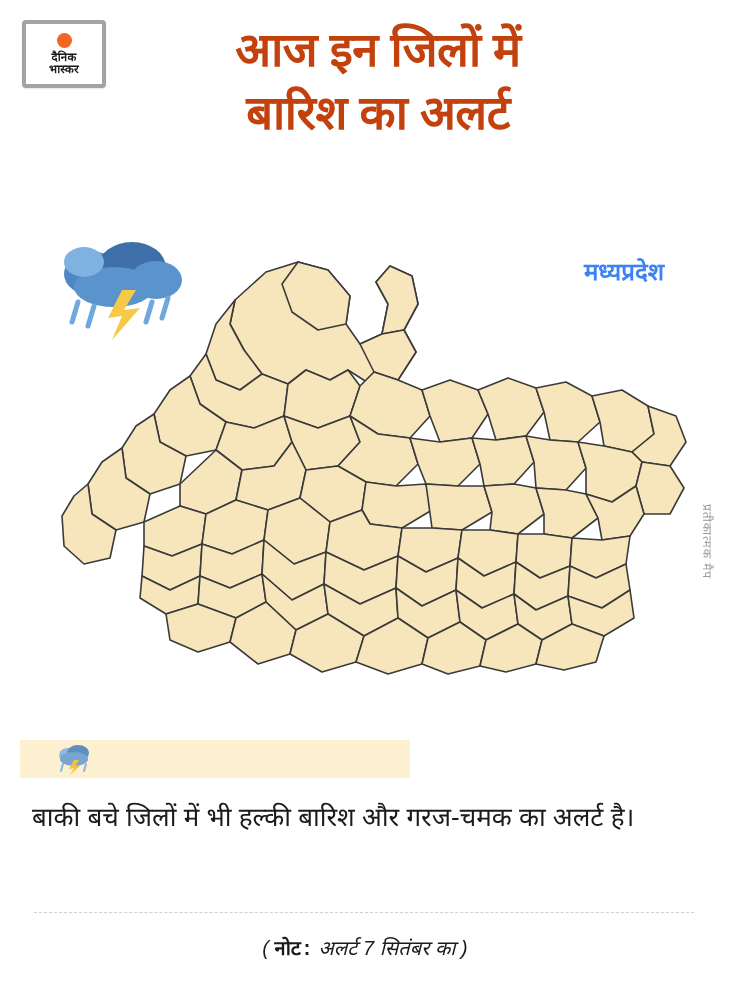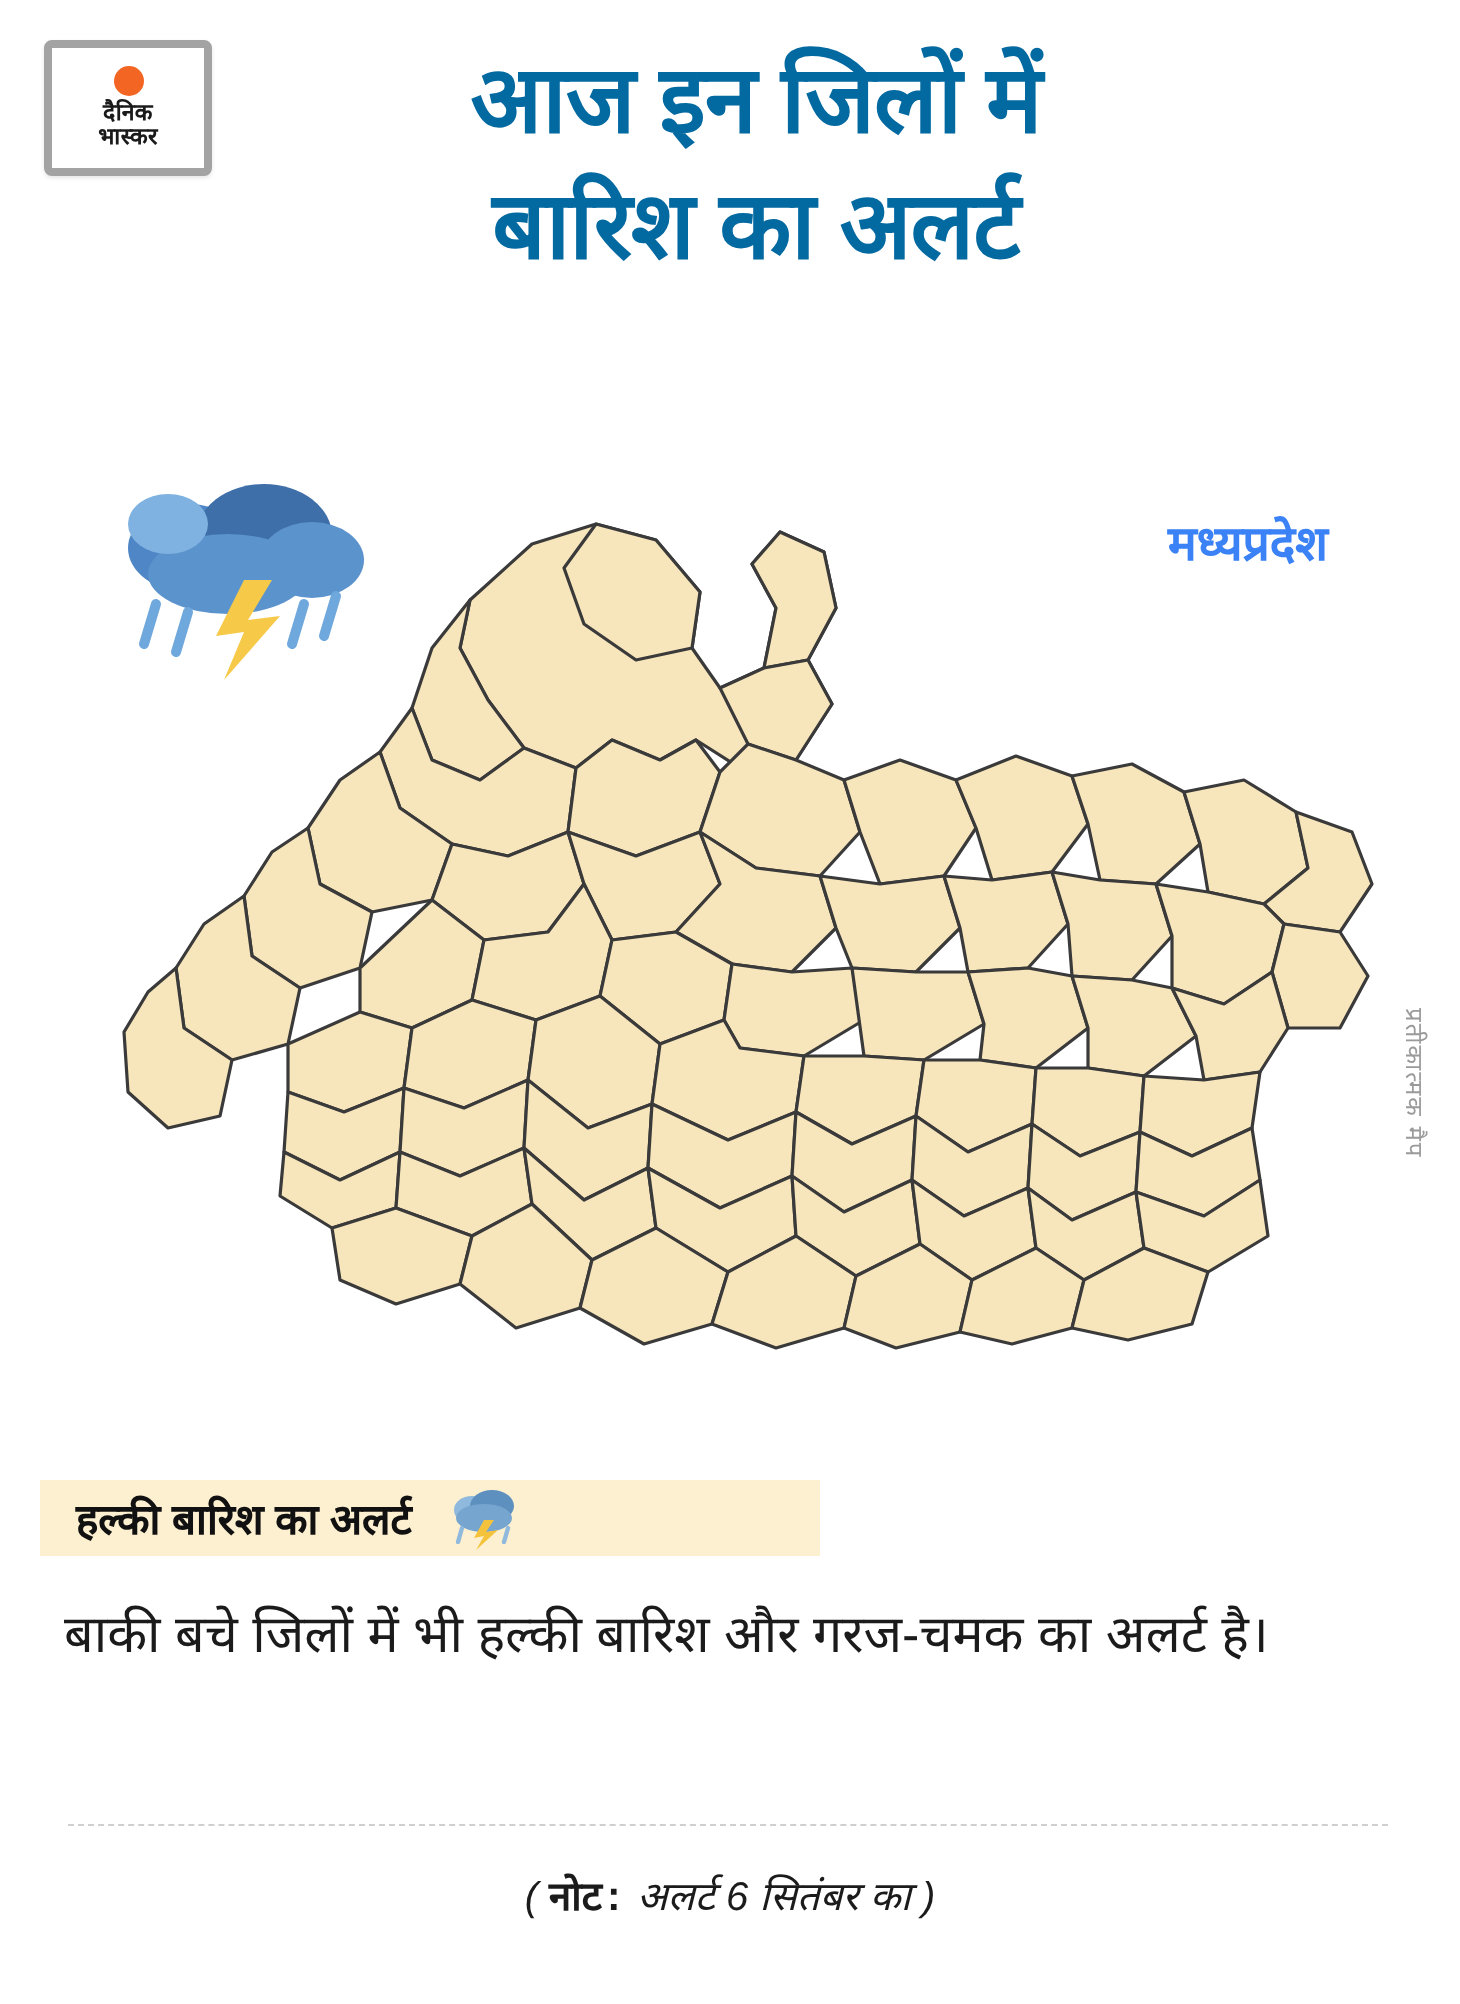--- a/index.html
+++ b/index.html
@@ -58,21 +58,21 @@
   }
   .title {
     position: absolute;
     left: 0;
     right: 0;
     top: 18px;
     text-align: center;
     padding-left: 26px;
     font-size: 47px;
     font-weight: bold;
-    color: #0369a1;
+    color: #c2410c;
     line-height: 1.35;
     letter-spacing: -0.5px;
   }
   .title .line2 {
     display: block;
   }
 
   
   .map-area {
     position: relative;
@@ -280,35 +280,34 @@
       <path d="M266 446 L298 430 L334 452 L326 478 L292 488 L260 470 Z"></path>
       <path d="M334 452 L368 434 L398 454 L392 480 L358 490 L326 478 Z"></path>
       <path d="M398 454 L430 438 L456 456 L450 482 L418 490 L392 480 Z"></path>
       <path d="M456 456 L488 440 L512 456 L506 480 L476 488 L450 482 Z"></path>
       <path d="M512 456 L542 440 L574 452 L566 478 L534 486 L506 480 Z"></path>
     </g>
   </svg>
 </div>
 
 <div class="alert-band">
-  <span class="alert-band-label">हल्की बारिश का अलर्ट</span>
   <span class="alert-band-icon">
     <svg viewBox="0 0 40 34" width="40" height="34">
       <ellipse cx="14" cy="13" rx="9" ry="7" fill="#8fb9dd"></ellipse>
       <ellipse cx="24" cy="11" rx="11" ry="8" fill="#5d8fbf"></ellipse>
       <ellipse cx="20" cy="17" rx="14" ry="7" fill="#76a5cf"></ellipse>
       <path d="M20 18 L15 27 L20 26 L16 33 L27 23 L21 24 L25 18 Z" fill="#f5c33b"></path>
       <path d="M9 22 L7 29" stroke="#8fb9dd" stroke-width="2.2" stroke-linecap="round"></path>
       <path d="M32 22 L30 29" stroke="#8fb9dd" stroke-width="2.2" stroke-linecap="round"></path>
     </svg>
   </span>
 </div>
 
 <div class="alert-desc">बाकी बचे जिलों में भी हल्की बारिश और गरज-चमक का अलर्ट है।</div>
 
 <div class="divider"></div>
 
 <div class="footnote">
   <span>(</span>
   <b>नोट:</b>
-  <span>अलर्ट 6 सितंबर का</span>
+  <span>अलर्ट 7 सितंबर का</span>
   <span>)</span>
 </div>
 
 </body></html>

